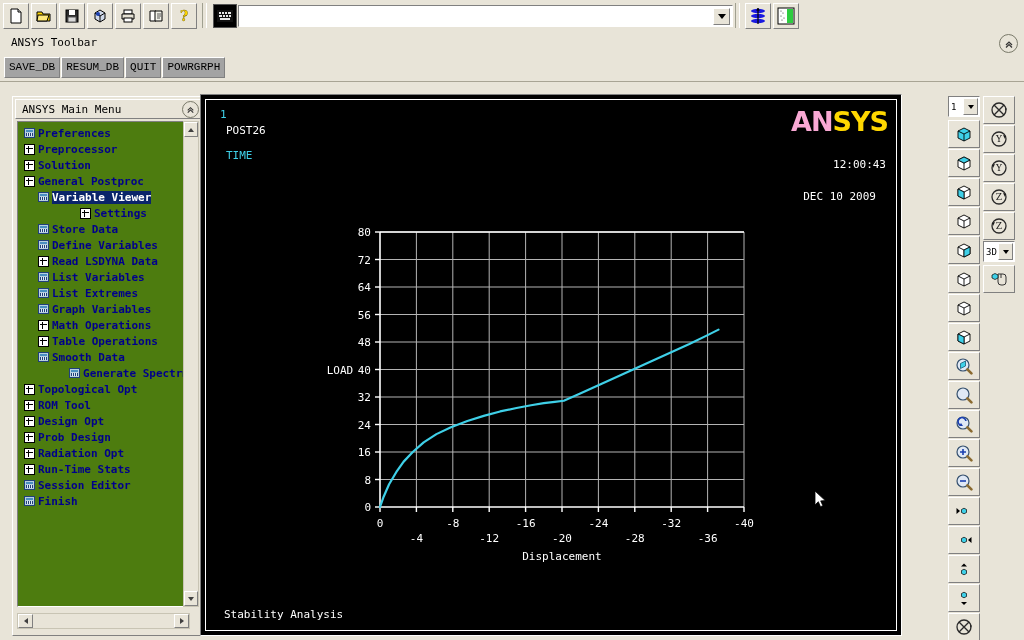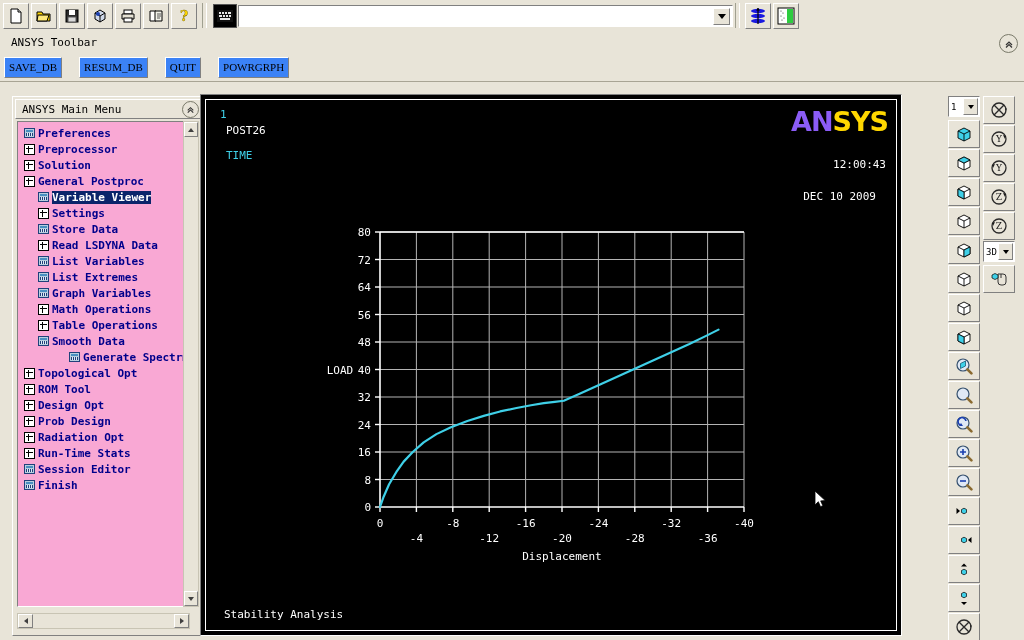--- a/index.html
+++ b/index.html
@@ -64,25 +64,25 @@
     position:absolute;right:6px;top:3px;width:17px;height:17px;border-radius:50%;
     border:1px solid #7a7a6a;background:#e8e4d8;
     display:flex;align-items:center;justify-content:center;cursor:pointer;
   }
   #toolbar-btn-row{
     position:absolute;left:0;top:53px;width:1024px;height:28px;
     background:#e8e4d8;border-bottom:1px solid #a8a494;
     display:flex;align-items:center;padding-left:4px;
   }
   .abtn{
-    height:19px;background:#3b82f6;padding:0 4px;margin-right:17px;
+    height:19px;background:#a3a3a3;padding:0 4px;margin-right:1px;
     border-top:1px solid #ffffff;border-left:1px solid #ffffff;
     border-right:1px solid #808080;border-bottom:1px solid #808080;
     display:flex;align-items:center;font-size:11px;color:#000;cursor:pointer;
-    font-family:Liberation Serif, serif;
+    font-family:Liberation Mono, monospace;
   }
 
   
   #sidebar{
     position:absolute;left:4px;top:96px;width:192px;height:538px;
     background:#e8e4d8;
     border-top:1px solid #ffffff;border-left:1px solid #ffffff;
     border-right:1px solid #808080;border-bottom:1px solid #808080;margin-left:8px;
   }
   #sidebar-header{
@@ -93,21 +93,21 @@
     display:flex;align-items:center;
   }
   #sidebar-title{margin-left:6px;font-size:11px;color:#000;}
   #sidebar-collapse{
     position:absolute;right:3px;top:1px;width:15px;height:15px;border-radius:50%;
     border:1px solid #7a7a6a;background:#e8e4d8;
     display:flex;align-items:center;justify-content:center;cursor:pointer;
   }
   #tree-frame{
     position:absolute;left:4px;top:24px;width:171px;height:484px;
-    background:#f9a8d4;
+    background:#4d7c0f;
     border-top:1px solid #808080;border-left:1px solid #808080;
     border-right:1px solid #ffffff;border-bottom:1px solid #ffffff;
     overflow:hidden;
   }
   #tree{padding-top:3px;}
   .trow{
     height:16px;display:flex;align-items:center;cursor:pointer;white-space:nowrap;
     font-family:"DejaVu Sans Mono", monospace;font-size:11px;
   }
   .tlabel{color:#00008b;font-weight:bold;letter-spacing:0px;}
@@ -163,21 +163,21 @@
     border-top:1px solid #808080;border-left:1px solid #808080;
     border-right:1px solid #ffffff;border-bottom:1px solid #ffffff;
   }
   #gfx{
     position:absolute;left:4px;top:4px;width:690px;height:530px;
     background:#000;border:1px solid #ffffff;overflow:hidden;
   }
   .gtxt{position:absolute;font-family:"DejaVu Sans Mono", monospace;font-size:11px;color:#ffffff;white-space:pre;}
   .gcyan{color:#3fd0e8;}
   #logo{position:absolute;right:8px;top:6px;font-family:"DejaVu Sans", sans-serif;font-size:27px;font-weight:bold;letter-spacing:-1px;}
-  #logo .w{color:#8b5cf6;}
+  #logo .w{color:#f9a8d4;}
   #logo .y{color:#ffd700;}
   #cursor-arrow{position:absolute;pointer-events:none;}
 
   
   #rtool{
     position:absolute;left:948px;top:96px;width:72px;height:538px;
     background:#e8e4d8;
   }
   .rcol{position:absolute;top:0;width:34px;}
   #rcol-a{left:0;}
@@ -353,27 +353,31 @@
             <span class="tlabel">Solution</span>
           </div>
           <div class="trow" style="padding-left: 6px;">
             <span class="plus"></span>
             <span class="tlabel">General Postproc</span>
           </div>
           <div class="trow sel" style="padding-left: 20px;">
             <span class="sheet"></span>
             <span class="tlabel">Variable Viewer</span>
           </div>
-          <div class="trow" style="padding-left: 20px;">
+          <div class="trow" style="padding-left: 20px; justify-content: center;">
             <span class="plus"></span>
             <span class="tlabel">Settings</span>
           </div>
           <div class="trow" style="padding-left: 20px;">
             <span class="sheet"></span>
             <span class="tlabel">Store Data</span>
+          </div>
+          <div class="trow" style="padding-left: 20px;">
+            <span class="sheet"></span>
+            <span class="tlabel">Define Variables</span>
           </div>
           <div class="trow" style="padding-left: 20px;">
             <span class="plus"></span>
             <span class="tlabel">Read LSDYNA Data</span>
           </div>
           <div class="trow" style="padding-left: 20px;">
             <span class="sheet"></span>
             <span class="tlabel">List Variables</span>
           </div>
           <div class="trow" style="padding-left: 20px;">

